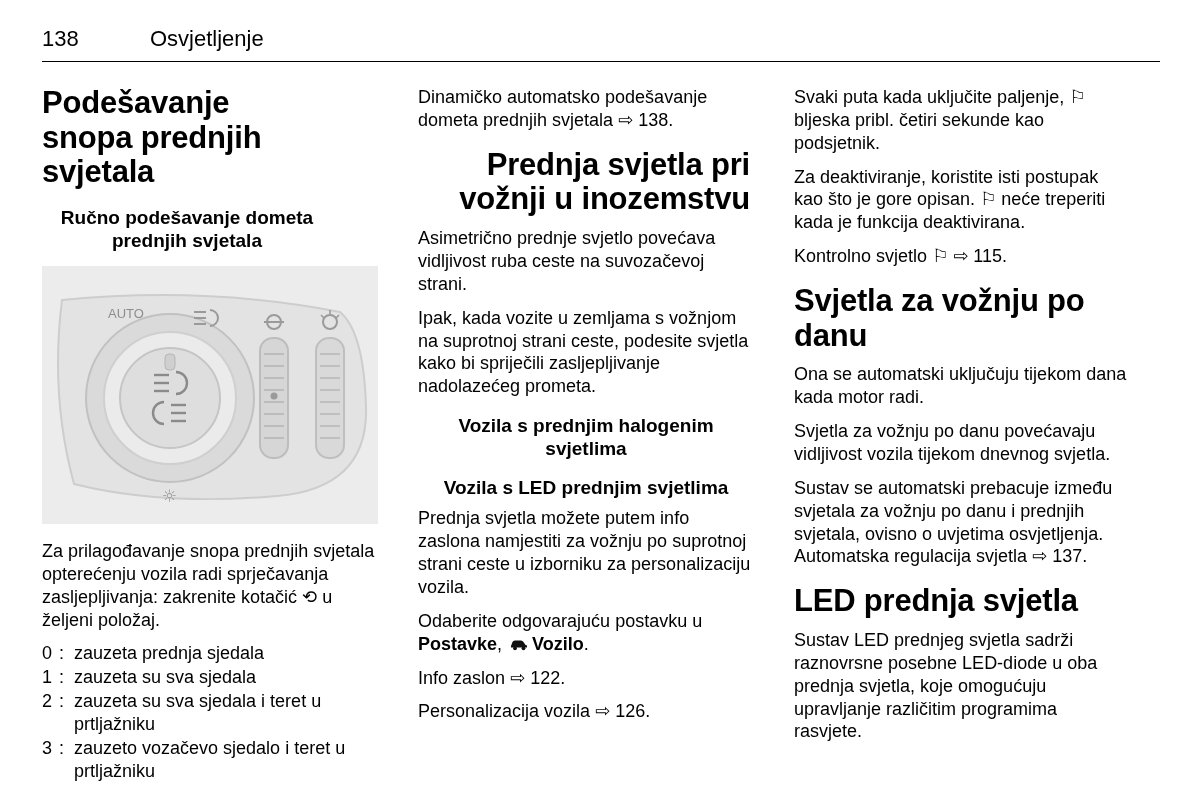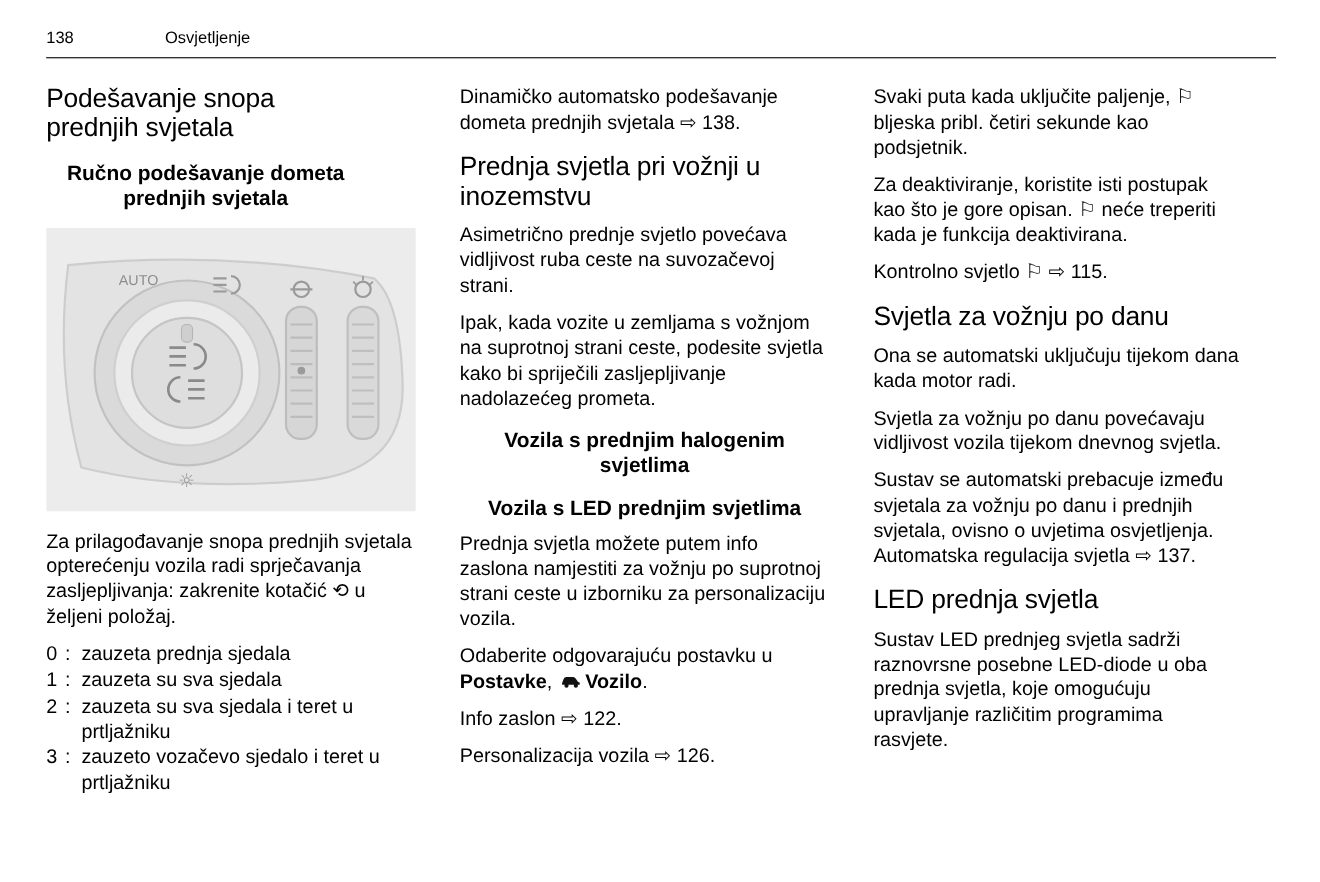--- a/index.html
+++ b/index.html
@@ -9,32 +9,32 @@
     font-family: "Liberation Sans", "DejaVu Sans", sans-serif;
     -webkit-font-smoothing: antialiased;
   }
   .page {
     box-sizing: border-box;
     width: 1200px; height: 802px;
     padding: 26px 40px 0 42px;
     overflow: hidden;
     position: relative;
   }
-  .header { display: flex; align-items: baseline; font-size: 15px; font-weight: 400; }
+  .header { display: flex; align-items: baseline; font-size: 22px; font-weight: 400; }
   .header .pagenum { width: 108px; }
   .rule { height: 0; border: 0; border-top: 1.6px solid #000; margin: 9px 0 0 0; }
   .columns { display: flex; gap: 40px; margin-top: 24px; }
   .col { width: 336px; flex: 0 0 336px; }
   .col > :first-child { margin-top: 0; }
 
-  .h1 { font-size: 24px; font-weight: 400; line-height: 1.12; margin: 16px 0 10px 0; letter-spacing: -0.2px; }
+  .h1 { font-size: 31px; font-weight: 700; line-height: 1.12; margin: 16px 0 10px 0; letter-spacing: -0.2px; }
   .h2 { font-size: 19px; font-weight: 700; line-height: 1.18; margin: 17px 0 8px 0; text-align: center; }
   .narrow-h1 { max-width: 240px; }
   .narrow-h2 { max-width: 290px; }
-  .h1-col2 { max-width: 332px; }
+  .h1-col2 { max-width: 332px; text-align: right; }
 
   .body { font-size: 18px; line-height: 1.27; margin: 0 0 11px 0; }
 
   .figure { margin: 14px 0 16px 0; width: 336px; height: 258px; }
   .figure svg { display: block; }
 
   .deflist { font-size: 18px; line-height: 1.27; margin-top: 2px; }
   .defrow { display: grid; grid-template-columns: 17px 15px 1fr; margin-bottom: 1px; }
   .defkey { text-align: left; }
   .defsep { text-align: left; }

